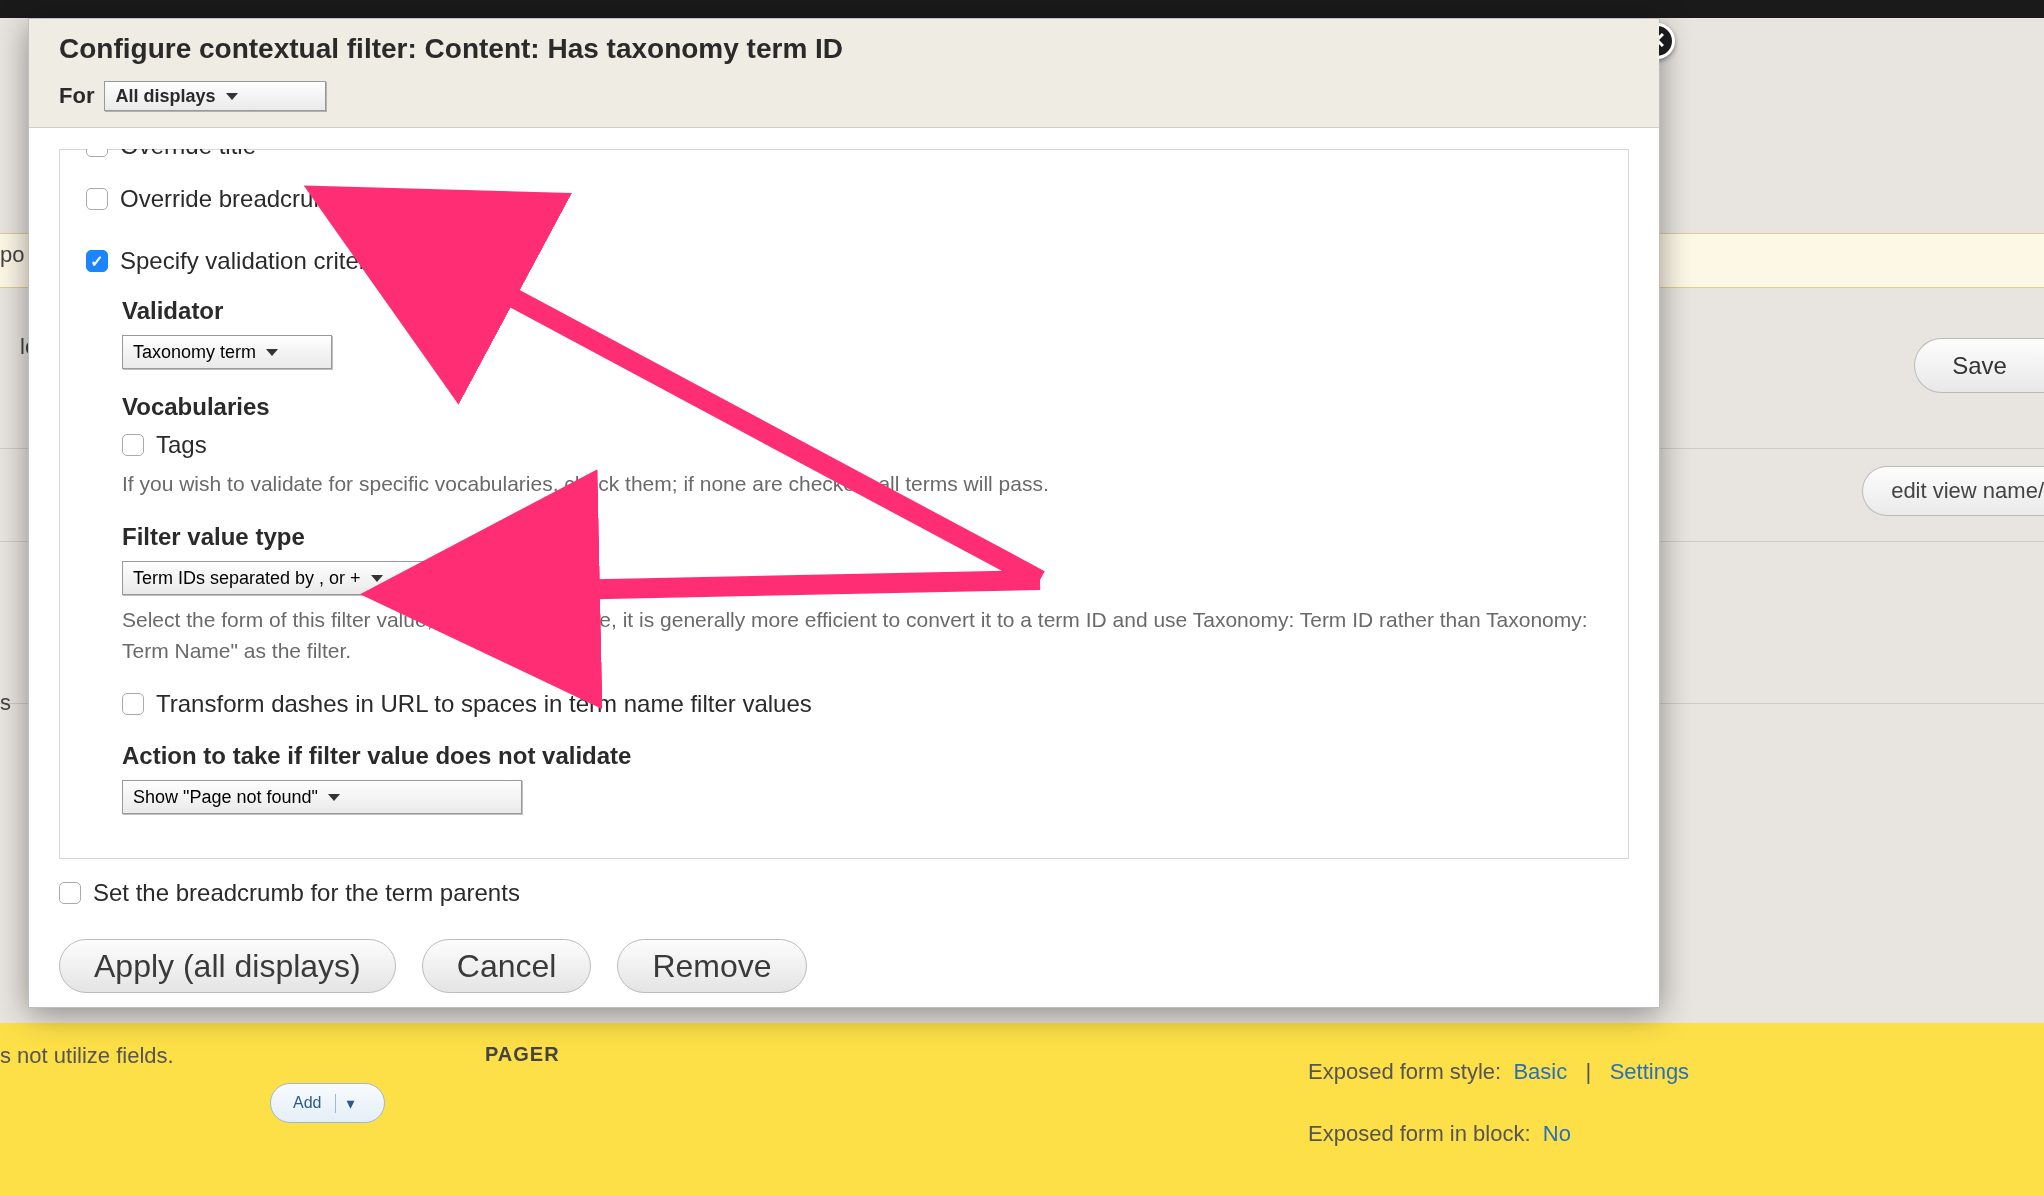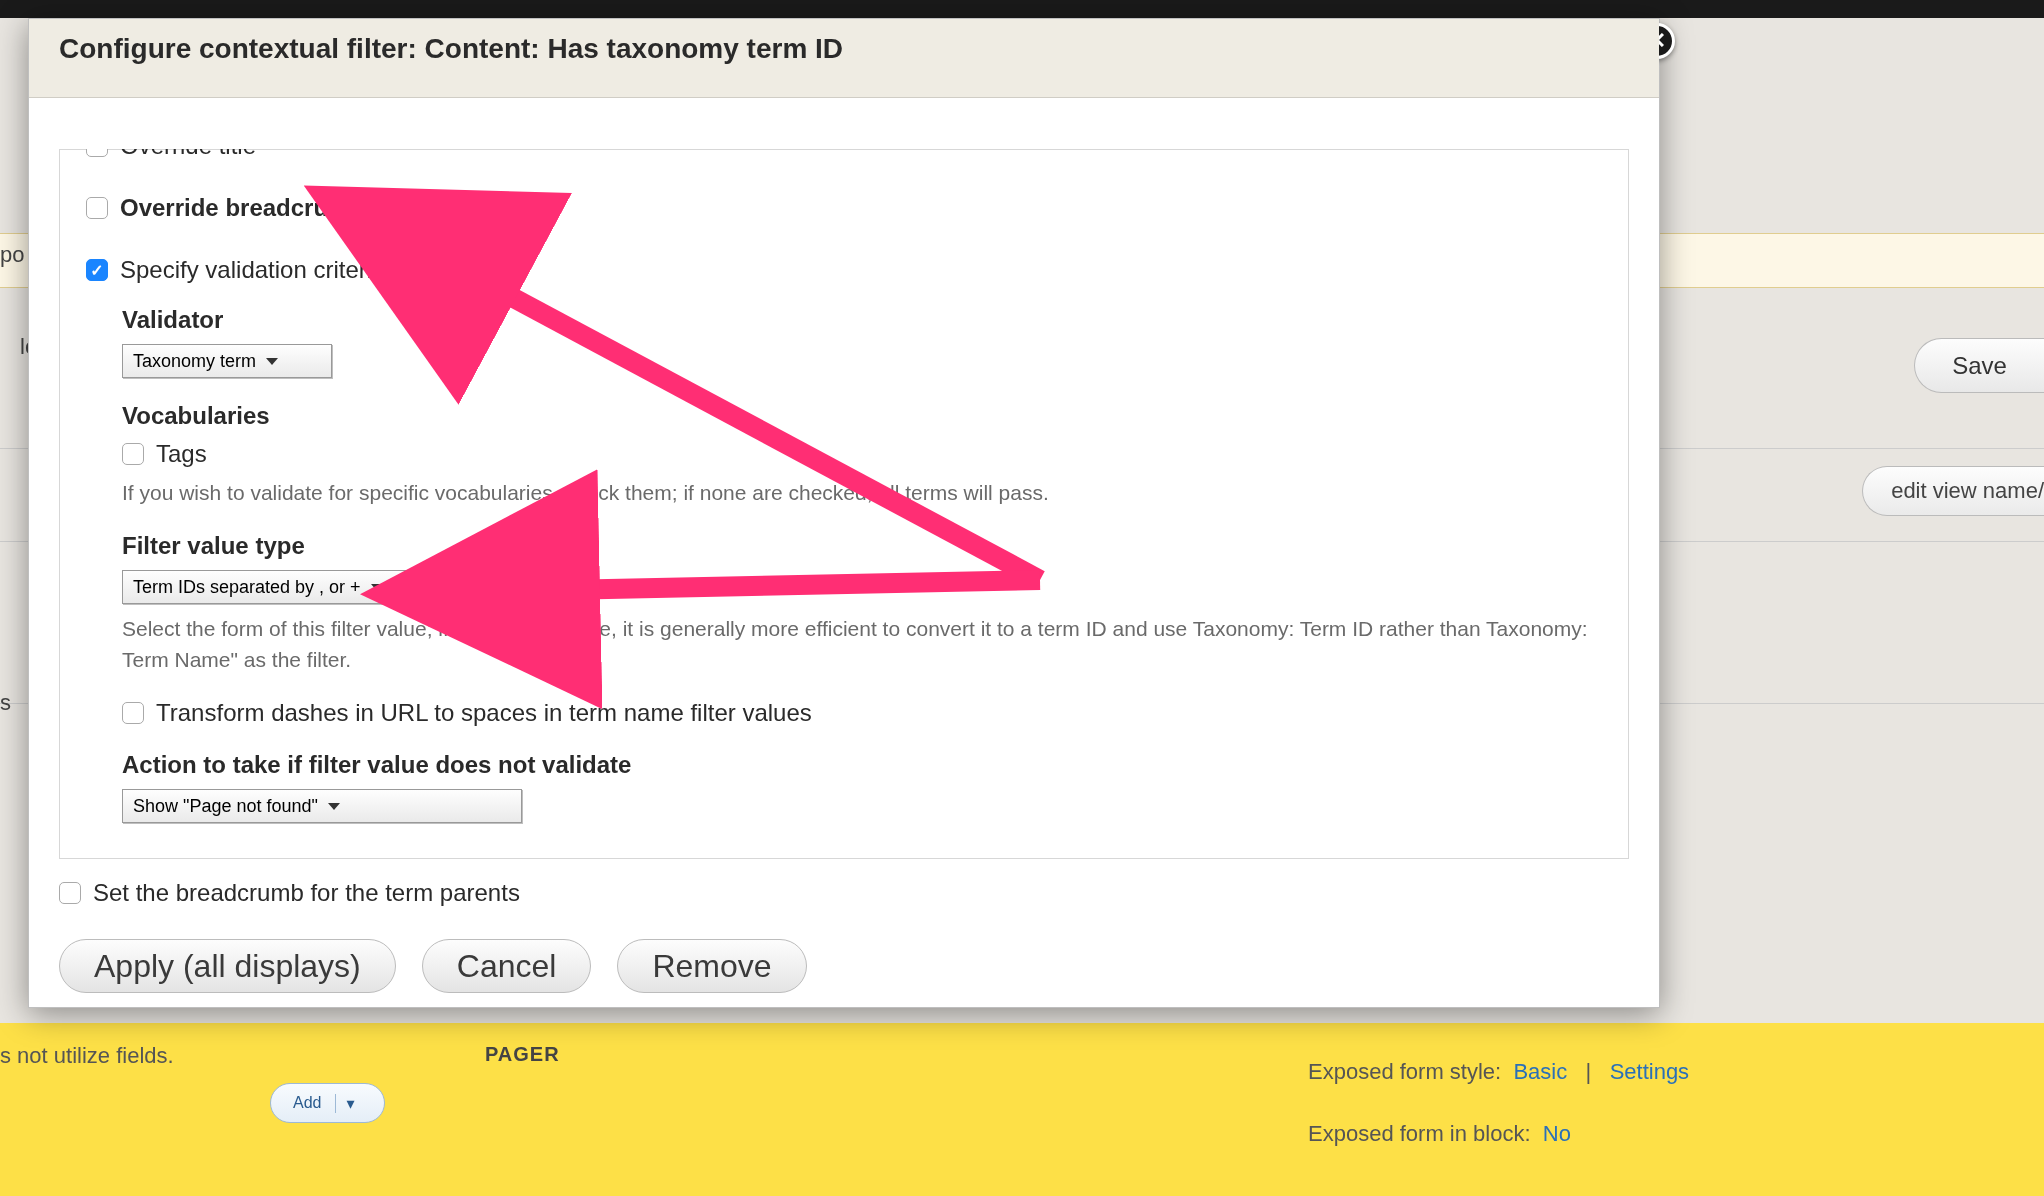--- a/index.html
+++ b/index.html
@@ -291,31 +291,38 @@
     </div>
   </div>
 </div>
 
 <div class="modal">
   <div class="close-btn">
     <span>✕</span>
   </div>
   <div class="modal-header">
     <div class="modal-title">Configure contextual filter: Content: Has taxonomy term ID</div>
+    <div class="modal-for">
+      <span>For</span>
+      <div class="select sel-for">
+        <span>All displays</span>
+        <span class="arrow"></span>
+      </div>
+    </div>
   </div>
 
   <div class="modal-body">
     <div class="body-inner">
 
       <div class="opt-row override-title-row">
         <span class="checkbox"></span>
         <span>Override title</span>
       </div>
 
-      <div class="opt-row" style="margin-top:34px;font-weight:bold;">
+      <div class="opt-row" style="margin-top:25px;">
         <span class="checkbox"></span>
         <span>Override breadcrumb</span>
       </div>
 
       <div class="opt-row" style="margin-top:34px;">
         <span class="checkbox checked"></span>
         <span>Specify validation criteria</span>
       </div>
 
       <div class="sub-section">

